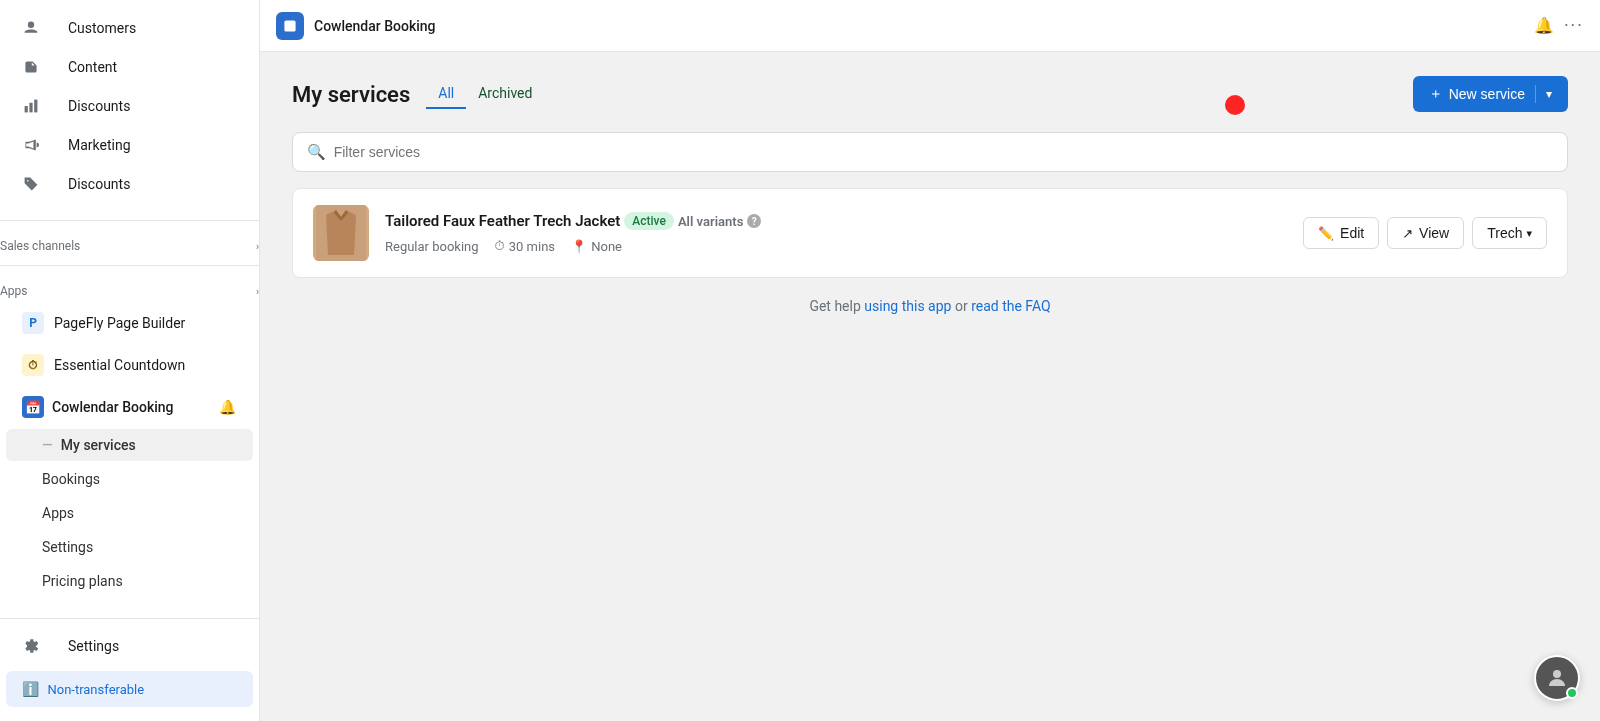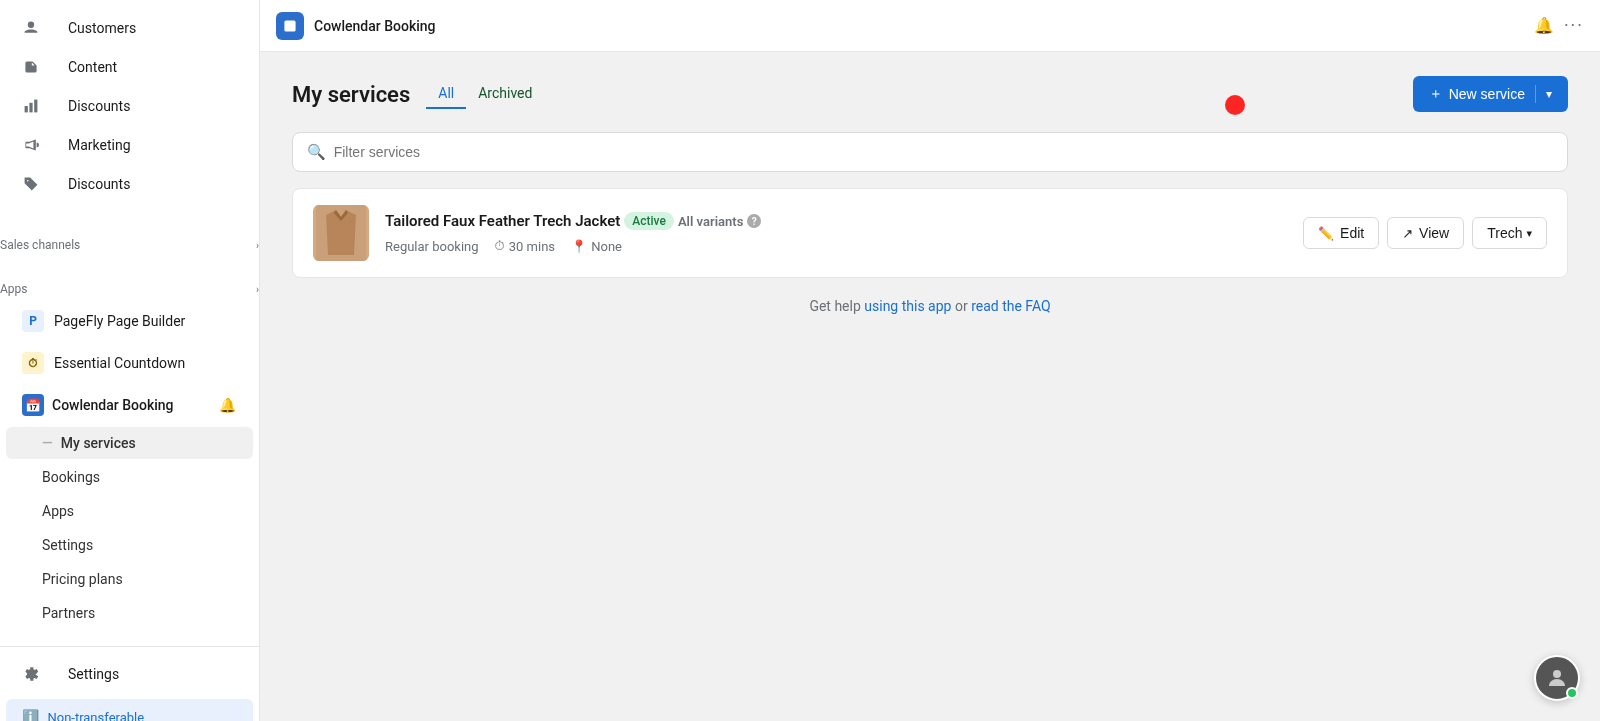--- a/index.html
+++ b/index.html
@@ -359,23 +359,20 @@
     <span>Bookings</span>
   </div>
   <div class="sidebar-sub-item">
     <span>Apps</span>
   </div>
   <div class="sidebar-sub-item">
     <span>Settings</span>
   </div>
   <div class="sidebar-sub-item">
     <span>Pricing plans</span>
-  </div>
-  <div class="sidebar-sub-item">
-    <span>Partners</span>
   </div>
 
   <div class="sidebar-bottom">
     <div class="sidebar-divider"></div>
     <div class="sidebar-item">
       <span class="icon">
         <svg width="16" height="16" viewBox="0 0 20 20" fill="currentColor">
             <path d="M10 12a2 2 0 100-4 2 2 0 000 4zm7-2c0-.34-.03-.68-.08-1l2.16-1.68-2-3.46-2.54 1.02A7 7 0 0013 4.07V1.5h-4v2.57a7 7 0 00-1.54.81L4.92 3.86l-2 3.46L5.08 9A7 7 0 005 10c0 .34.03.68.08 1L2.92 12.68l2 3.46 2.54-1.02c.48.31.99.58 1.54.81v2.57h4v-2.57a7 7 0 001.54-.81l2.54 1.02 2-3.46L15.92 11c.05-.33.08-.66.08-1z"></path>
           </svg>
       </span>

